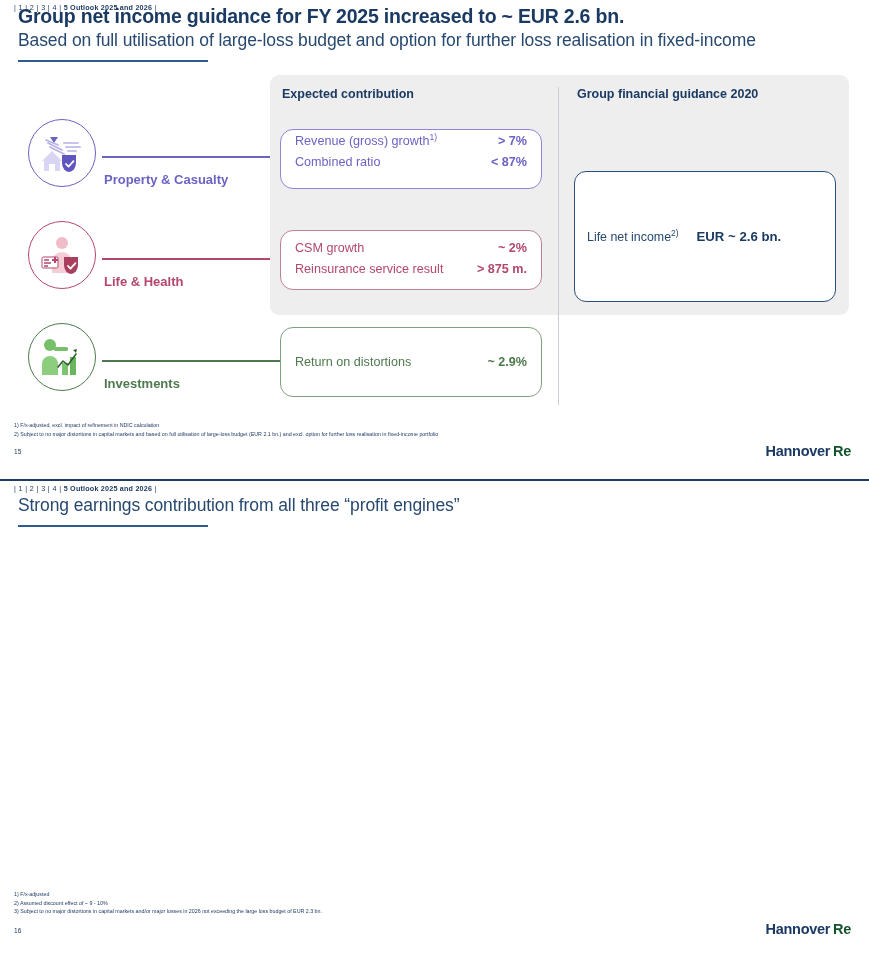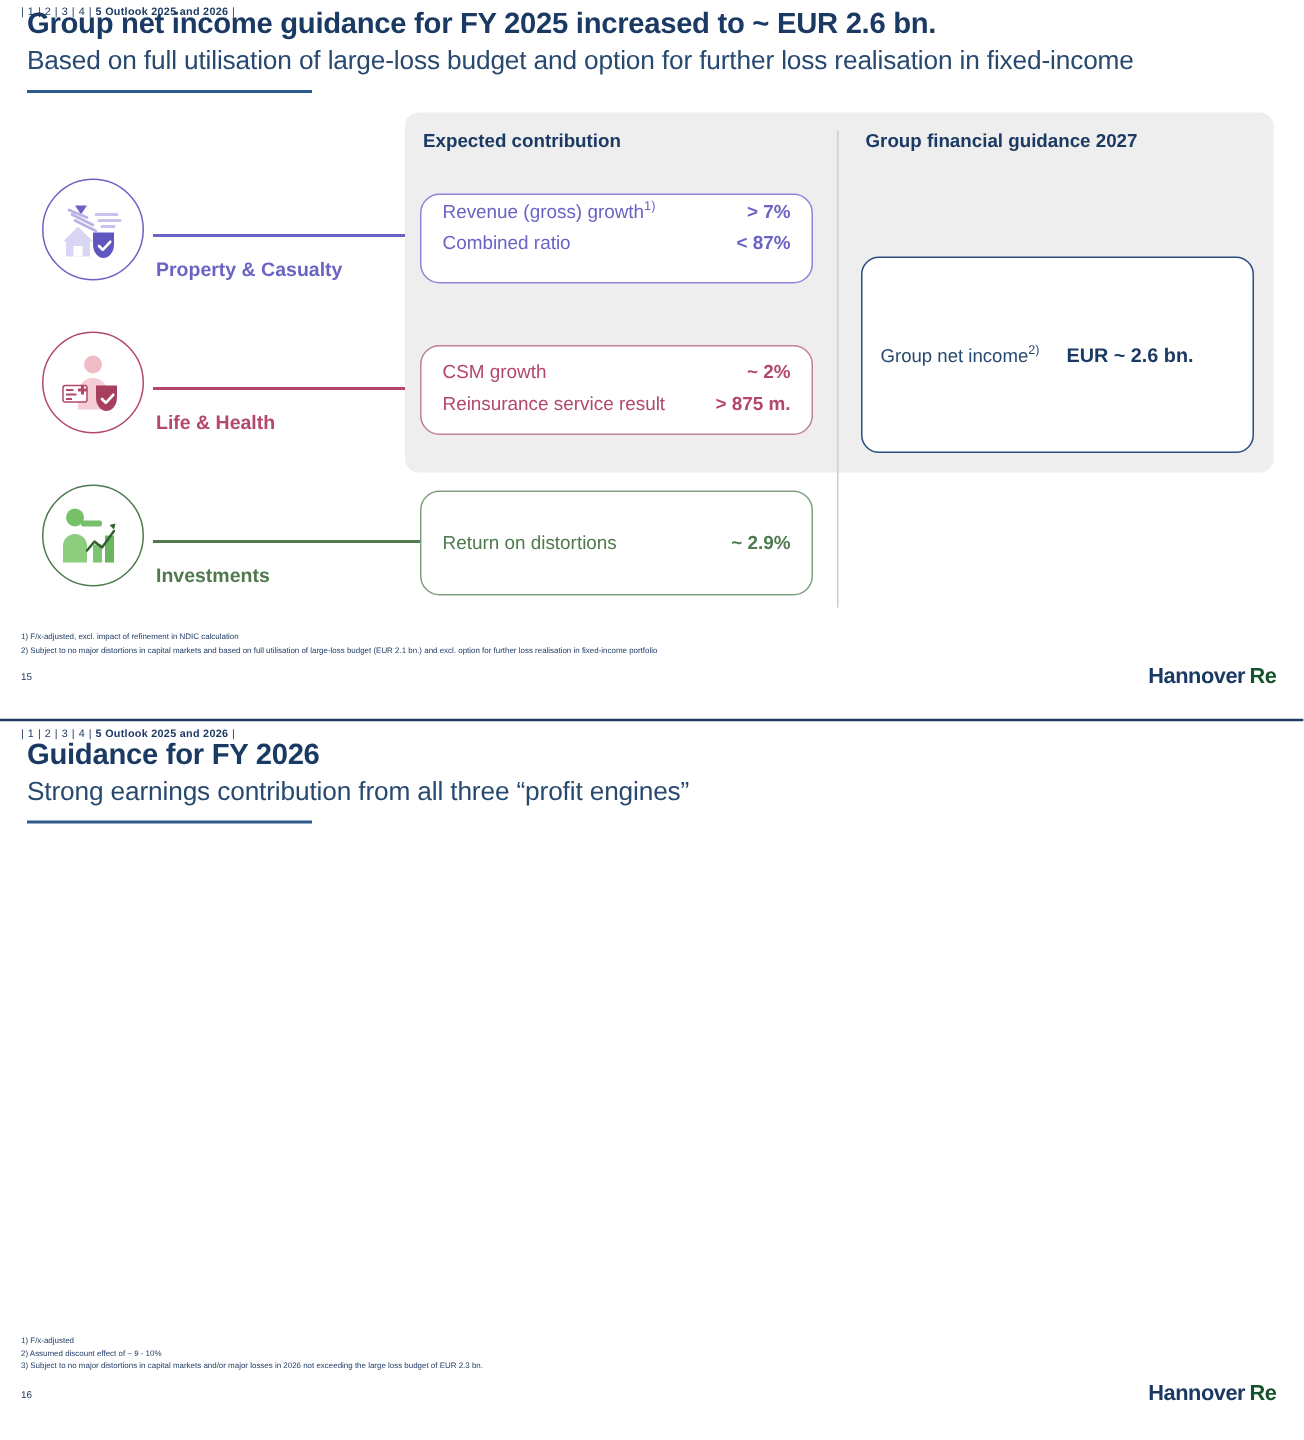--- a/index.html
+++ b/index.html
@@ -259,21 +259,21 @@
           <path d="M18 32 l5 -6 l5 4 l8 -11" stroke="#2f5f2f" stroke-width="1.6" fill="none" stroke-linecap="round" stroke-linejoin="round"></path>
           <path d="M33 15 l4 -1 l-1 4 Z" fill="#2f5f2f"></path>
         </svg>
       </div>
       <div class="seg-label c-inv">Investments</div>
       <div class="seg-line" style="width:190px;background:#4e7a4e;"></div>
     </div>
 
     <div class="panel">
       <div class="panel-head left">Expected contribution</div>
-      <div class="panel-head right">Group financial guidance 2027</div>
+      <div class="panel-head right">Group financial guidance 2020</div>
       <div class="panel-vrule"></div>
 
       <div class="card pc" style="top:54px;height:60px;padding-top:4px;">
         <div class="card-row c-pc">
           <div class="card-label"><span>Revenue (gross) growth</span><sup>1)</sup></div>
           <div class="card-value">&gt; 7%</div>
         </div>
         <div class="card-row c-pc" style="margin-top:7px;">
           <div class="card-label">Combined ratio</div>
           <div class="card-value">&lt; 87%</div>
@@ -292,21 +292,21 @@
       </div>
 
       <div class="card inv" style="top:252px;height:70px;display:flex;align-items:center;">
         <div class="card-row c-inv" style="width:100%;">
           <div class="card-label">Return on distortions</div>
           <div class="card-value">~ 2.9%</div>
         </div>
       </div>
 
       <div class="guidance-card" style="top:96px;height:131px;">
-        <div class="g-label"><span>Group net income</span><sup>2)</sup></div>
+        <div class="g-label"><span>Life net income</span><sup>2)</sup></div>
         <div class="g-value">EUR ~ 2.6 bn.</div>
       </div>
     </div>
 
     <div class="footnotes" style="top:421px;">
       <div>1) F/x-adjusted, excl. impact of refinement in NDIC calculation</div>
       <div>2) Subject to no major distortions in capital markets and based on full utilisation of large-loss budget (EUR 2.1 bn.) and excl. option for further loss realisation in fixed-income portfolio</div>
     </div>
 
     <div class="page-num" style="top:448px;">15</div>
@@ -317,21 +317,20 @@
 
   <div class="slide-divider"></div>
 
   <div class="slide second" style="height:479px;">
 
     <div class="breadcrumb">
       <span class="sep">|</span><span class="crumb">1</span><span class="sep">|</span><span class="crumb">2</span><span class="sep">|</span><span class="crumb">3</span><span class="sep">|</span><span class="crumb">4</span><span class="sep">|</span><span class="crumb active">5 Outlook 2025 and 2026</span><span class="sep">|</span>
     </div>
 
     <div class="title-block" style="top:12px;">
-      <div class="title">Guidance for FY 2026</div>
       <div class="subtitle">Strong earnings contribution from all three “profit engines”</div>
       <div class="title-rule"></div>
     </div>
 
     <div class="segment" style="top:624px;">
       
       
       
       
     </div>

